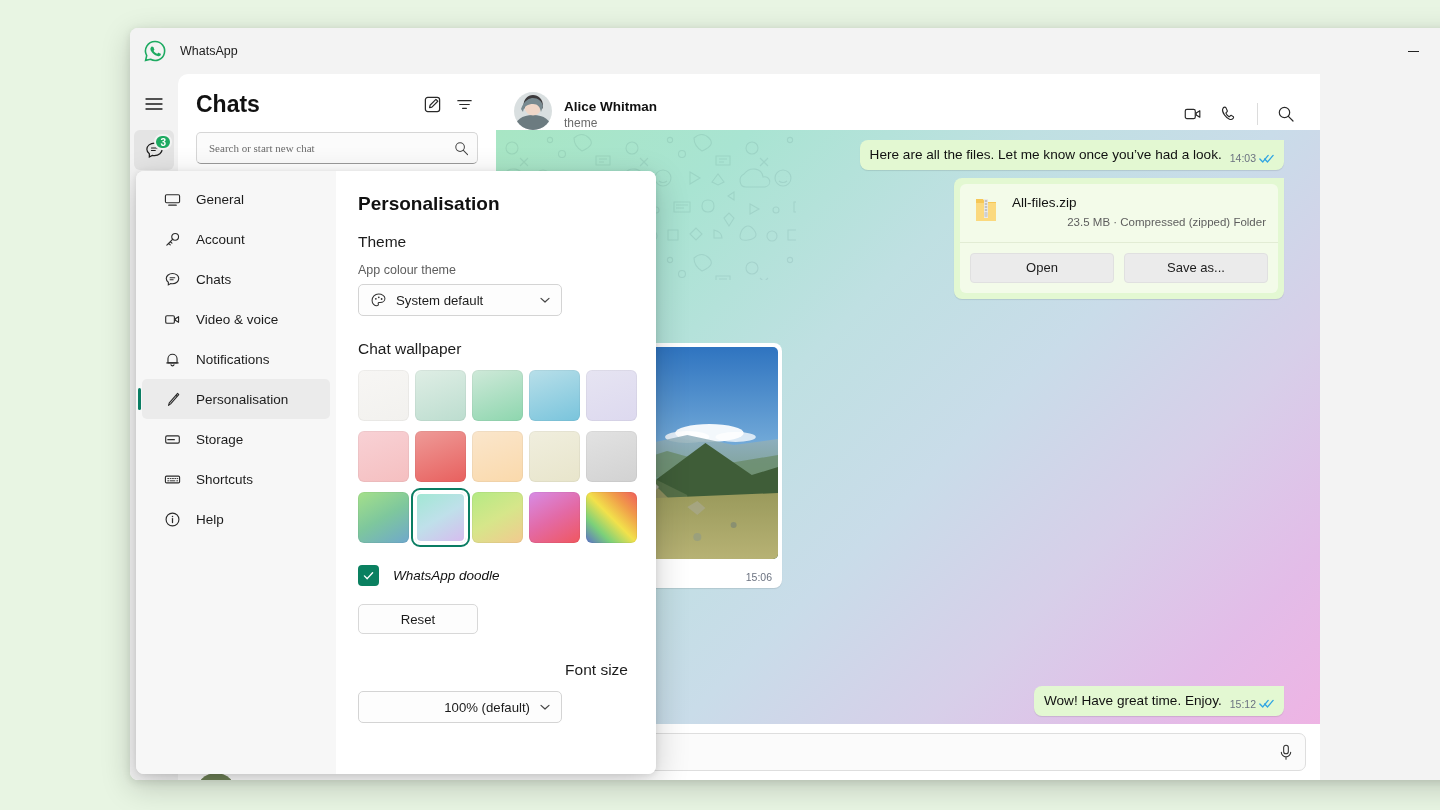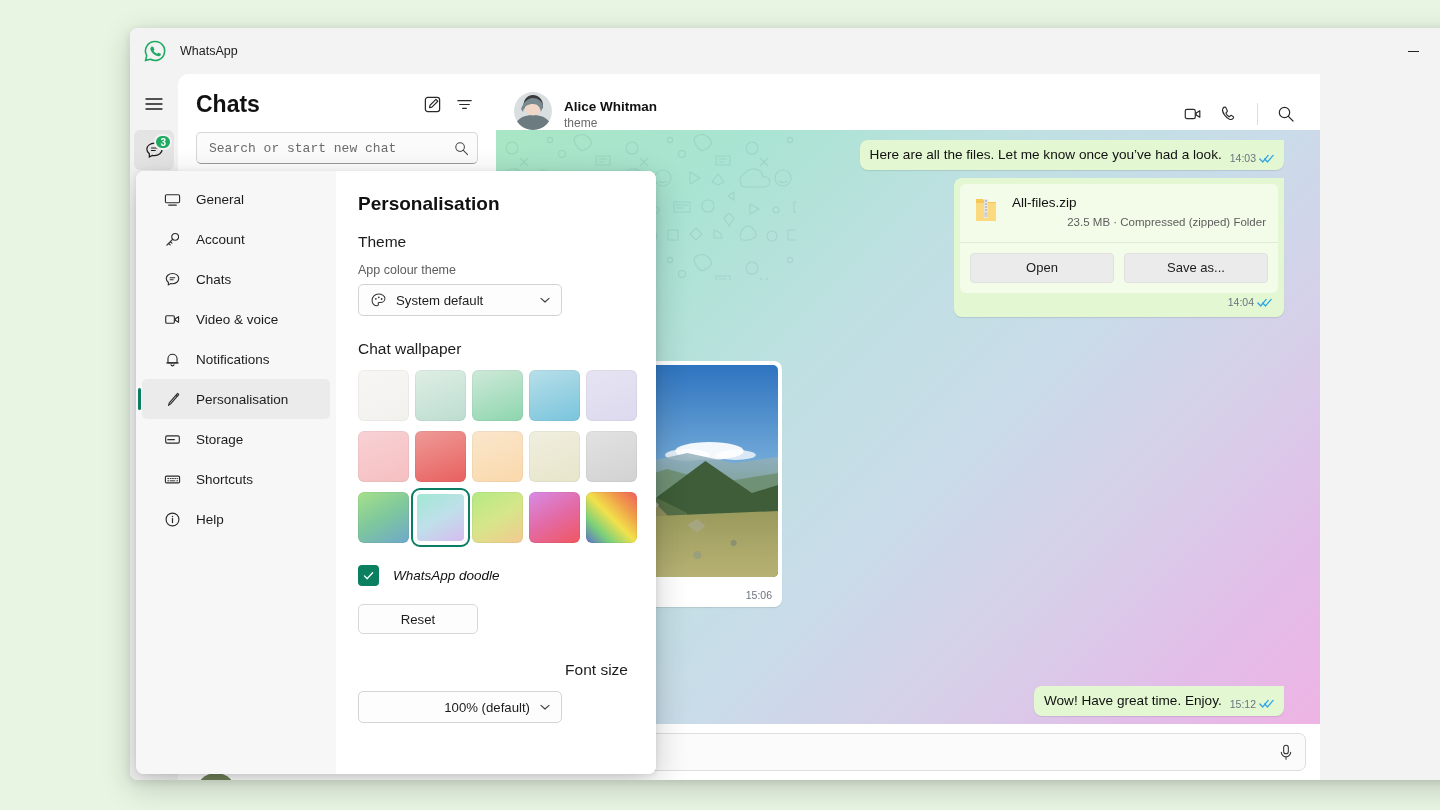--- a/index.html
+++ b/index.html
@@ -124,22 +124,22 @@
     border: 1px solid #d6d6d6;
     border-bottom: 1.6px solid #9a9a9a;
     border-radius: 5px;
     background: #fbfbfb;
     display: flex; align-items: center;
     padding: 0 8px 0 12px;
   }
   #search-box input {
     flex: 1; border: none; outline: none;
     background: transparent;
-    font-size: 13px; color: #222;
-    font-family: Liberation Mono, monospace;
+    font-size: 11px; color: #222;
+    font-family: Liberation Serif, serif;
   }
   #search-box input::placeholder { color: #6b6b6b; }
 
   #chat-list-items { flex: 1; overflow: hidden; position: relative; }
   .chat-row {
     display: flex; align-items: center;
     padding: 8px 16px 8px 18px;
     gap: 11px;
   }
   .chat-avatar {
@@ -614,31 +614,20 @@
                   </span>
                   <div style="flex:1;min-width:0">
                     <div class="file-name">All-files.zip</div>
                     <div class="file-sub">23.5 MB · Compressed (zipped) Folder</div>
                   </div>
                 </div>
                 <div class="file-actions">
                   <div class="file-btn">Open</div>
                   <div class="file-btn">Save as...</div>
                 </div>
-              </div>
-              <div class="file-meta">
-                <span class="meta">
-                  <span>14:04</span>
-                  <span class="ticks">
-                    <svg width="15" height="11" viewBox="0 0 17 11">
-                      <path d="M1 6l3.3 3.4L10.4 2" fill="none" stroke="currentColor" stroke-width="1.5" stroke-linecap="round" stroke-linejoin="round"></path>
-                      <path d="M6.4 6l3.3 3.4L16 2" fill="none" stroke="currentColor" stroke-width="1.5" stroke-linecap="round" stroke-linejoin="round"></path>
-                    </svg>
-                  </span>
-                </span>
               </div>
             </div>
           </div>
 
           <div class="date-row">
             <span class="date-pill">Today</span>
           </div>
 
           <div class="msg-row in">
             <div class="bubble in image">

